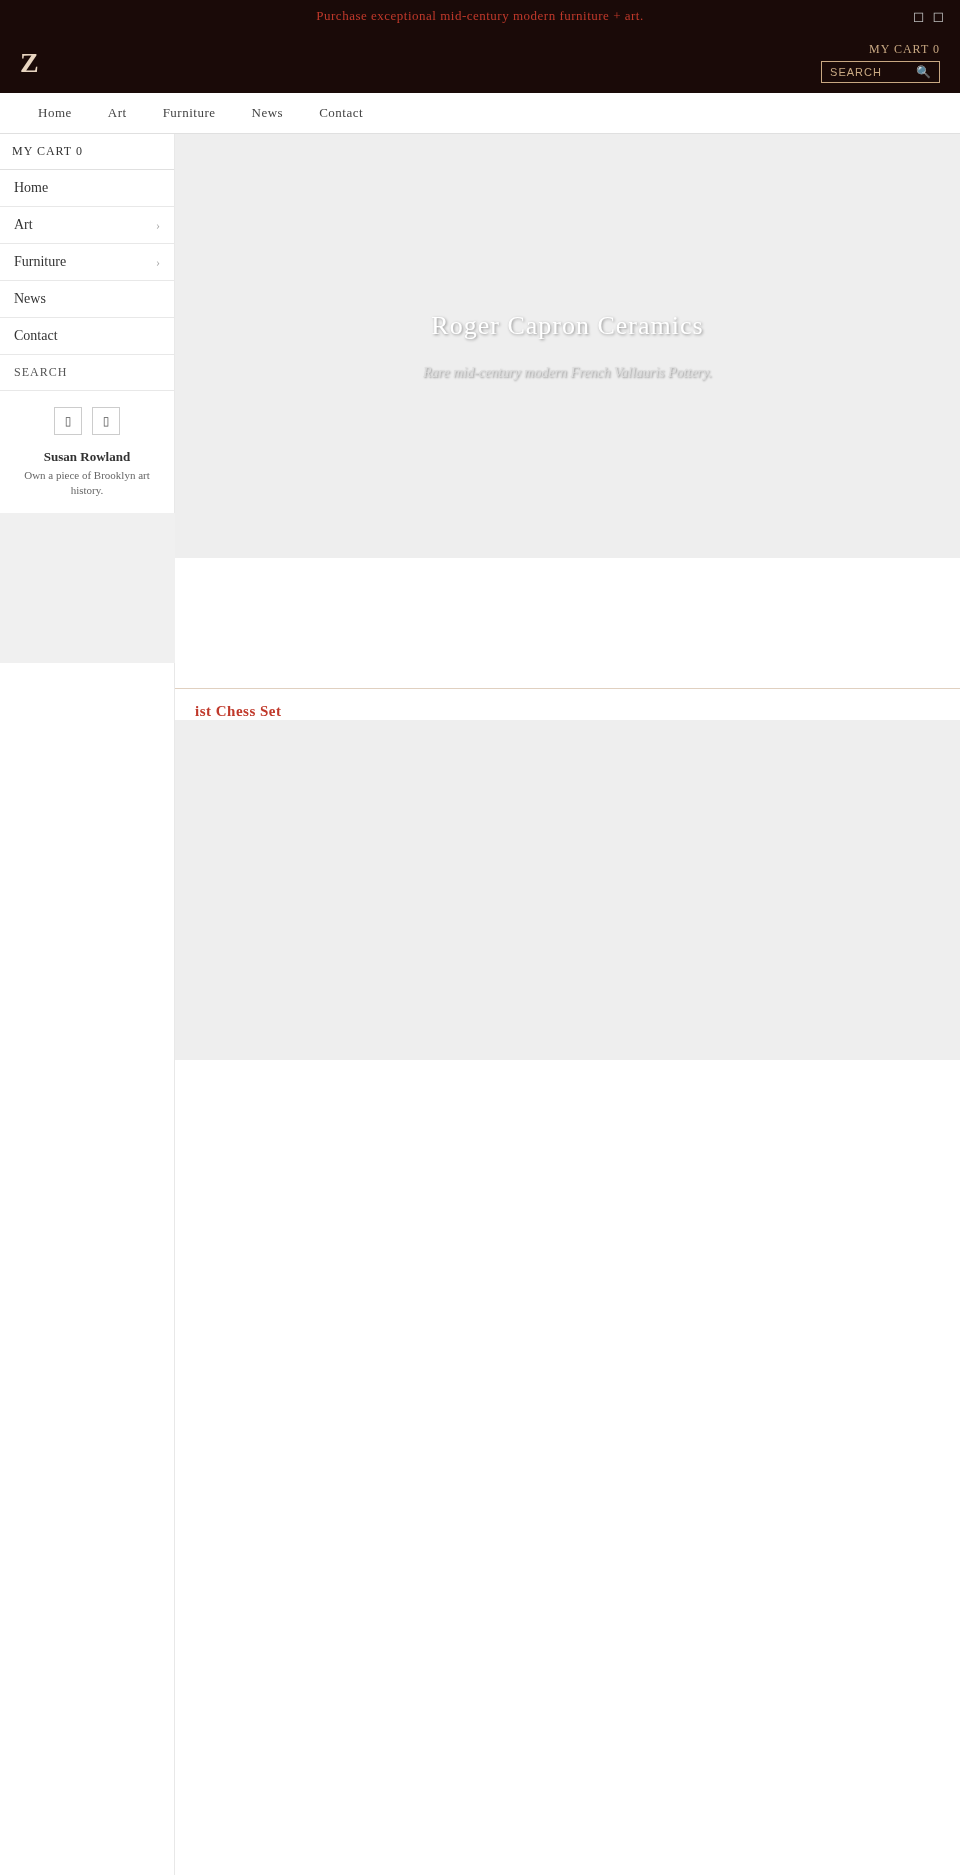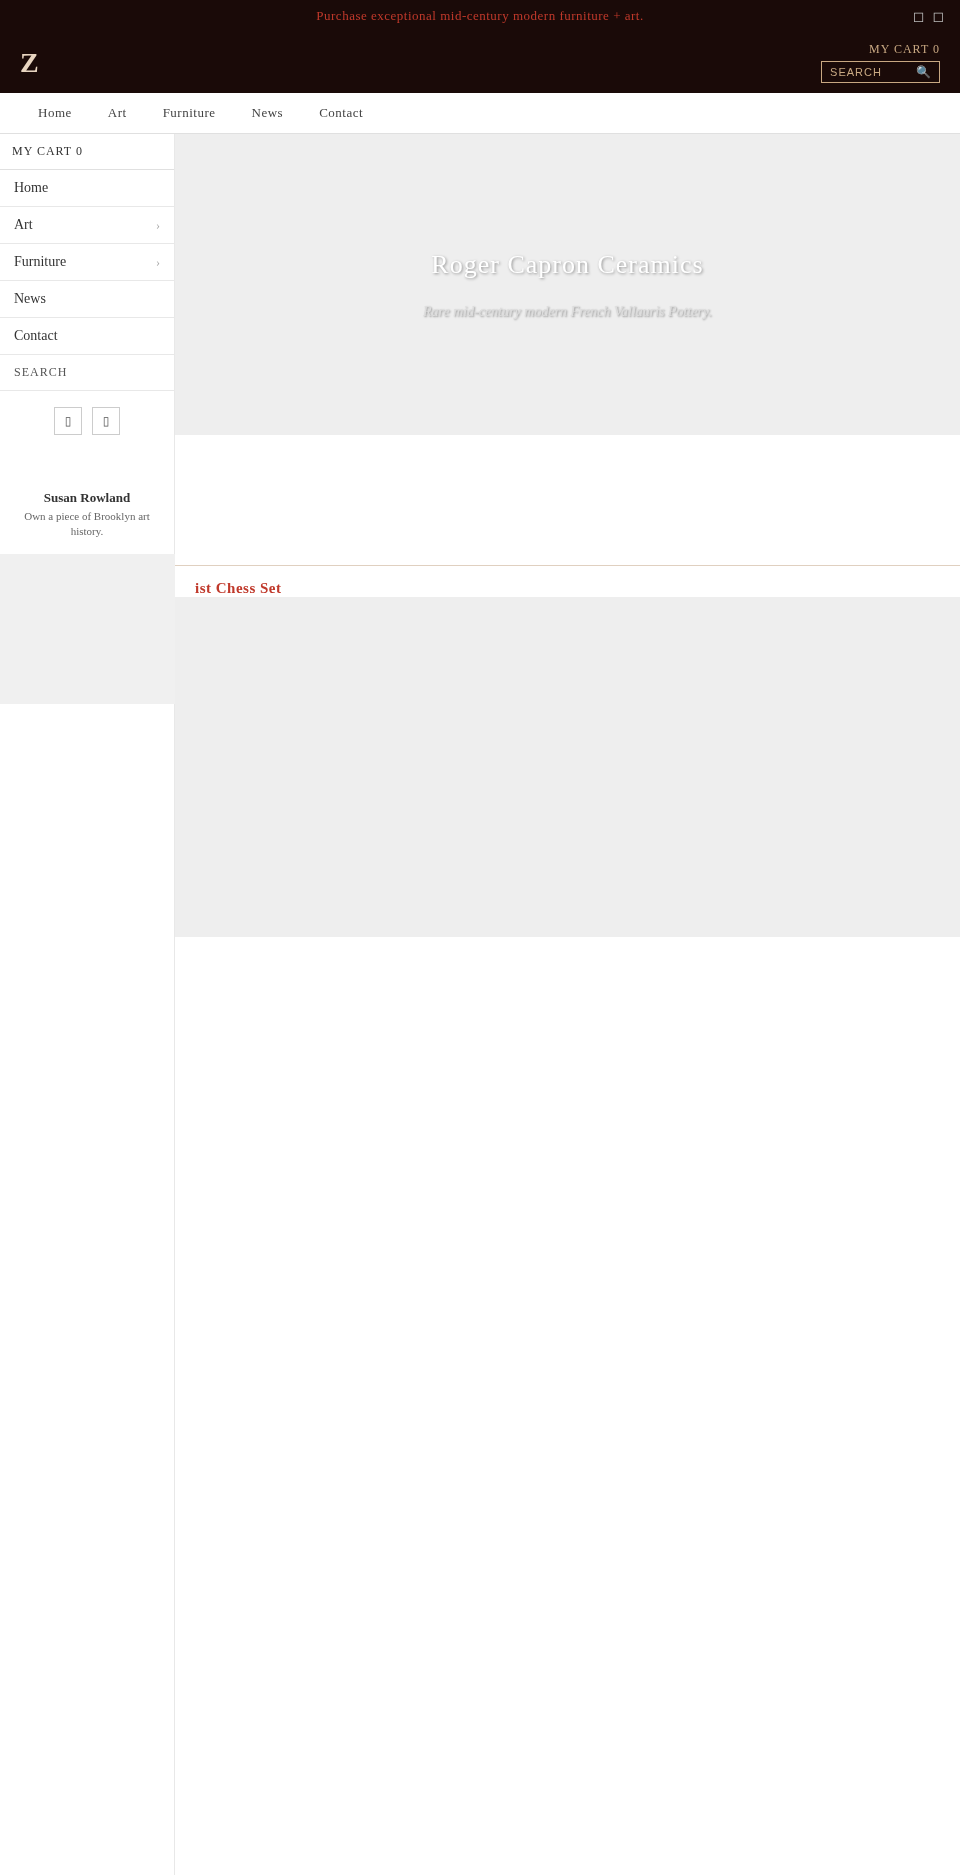--- a/index.html
+++ b/index.html
@@ -169,21 +169,20 @@
       cursor: pointer;
     }
     .sidebar-owner {
       padding: 6px 14px 14px;
       text-align: center;
     }
     .sidebar-owner .owner-name {
       font-size: 13px;
       color: #333;
       font-weight: bold;
-      margin-top: 41px;
     }
     .sidebar-owner .owner-desc {
       font-size: 11px;
       color: #666;
       line-height: 1.4;
       margin-top: 3px;
     }
     .sidebar-image-placeholder {
       margin: 0;
       width: 175px;
@@ -193,21 +192,21 @@
 
     
     .main-content {
       flex: 1;
       min-height: 1875px;
     }
 
     
     .hero-banner {
       background: #eeeeee;
-      height: 301px;
+      height: 424px;
       display: flex;
       flex-direction: column;
       align-items: center;
       justify-content: center;
       position: relative;
     }
     .hero-banner .hero-title {
       color: #fff;
       font-size: 26px;
       letter-spacing: 1px;

